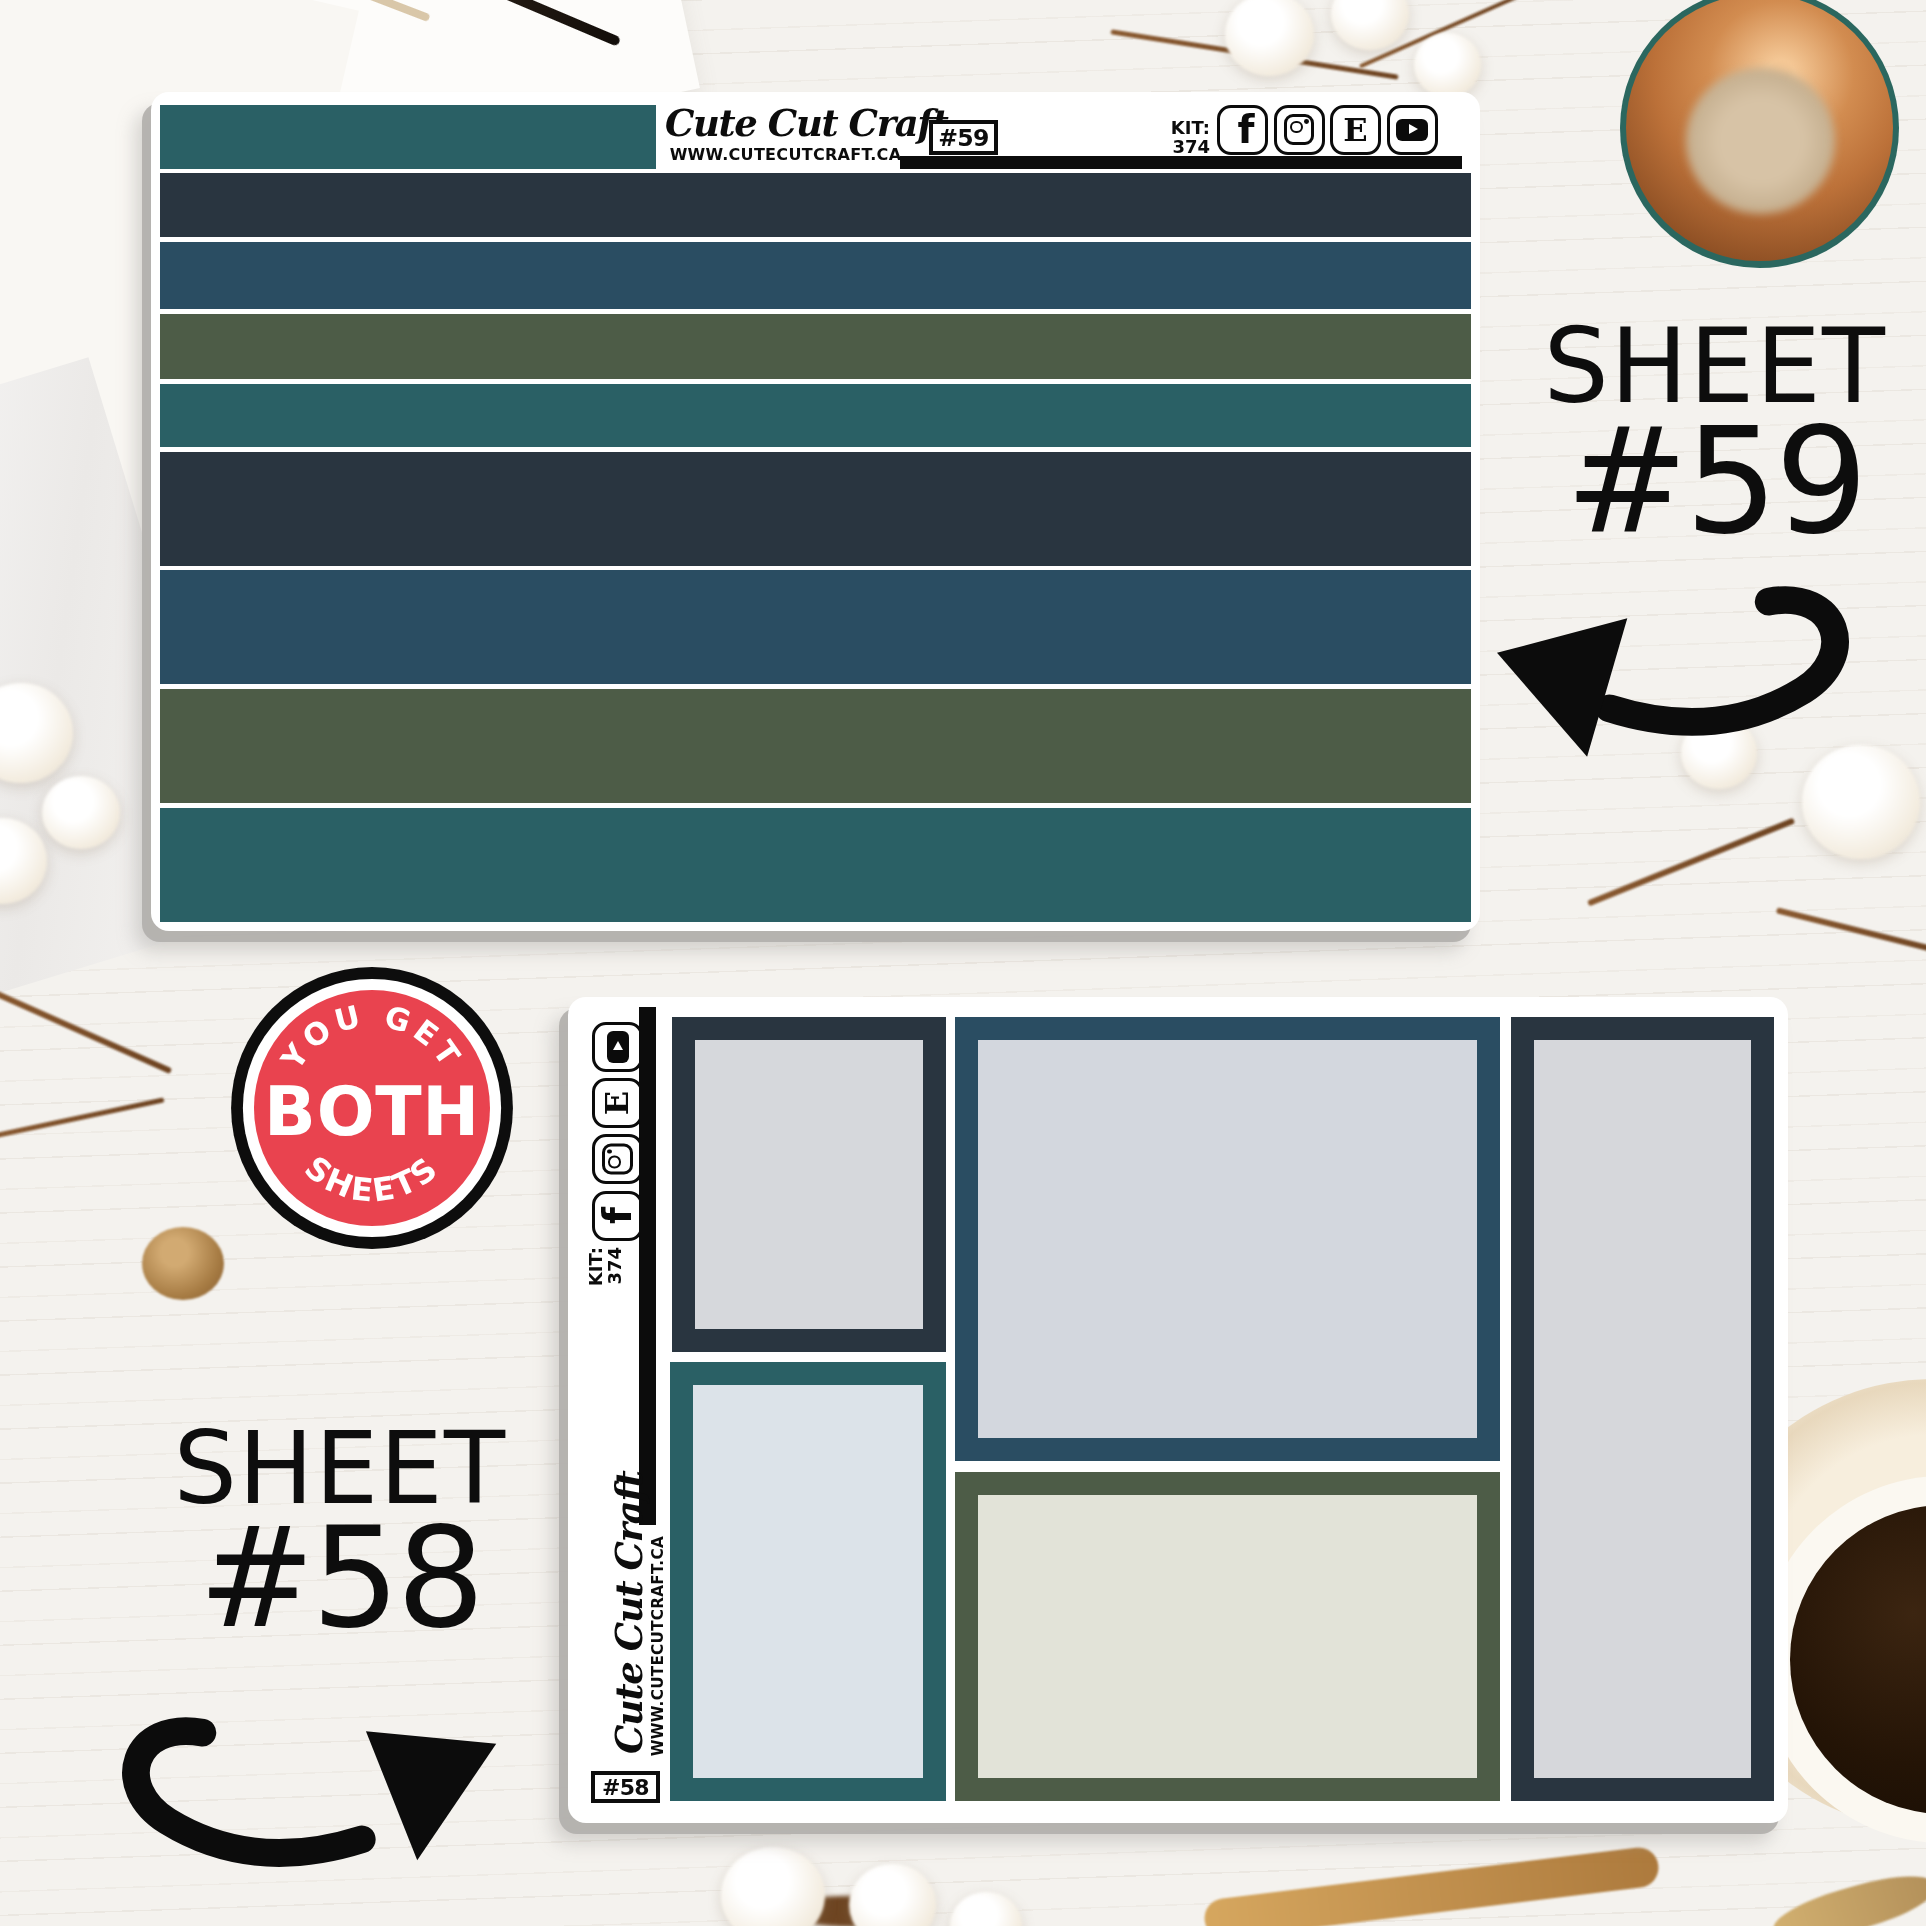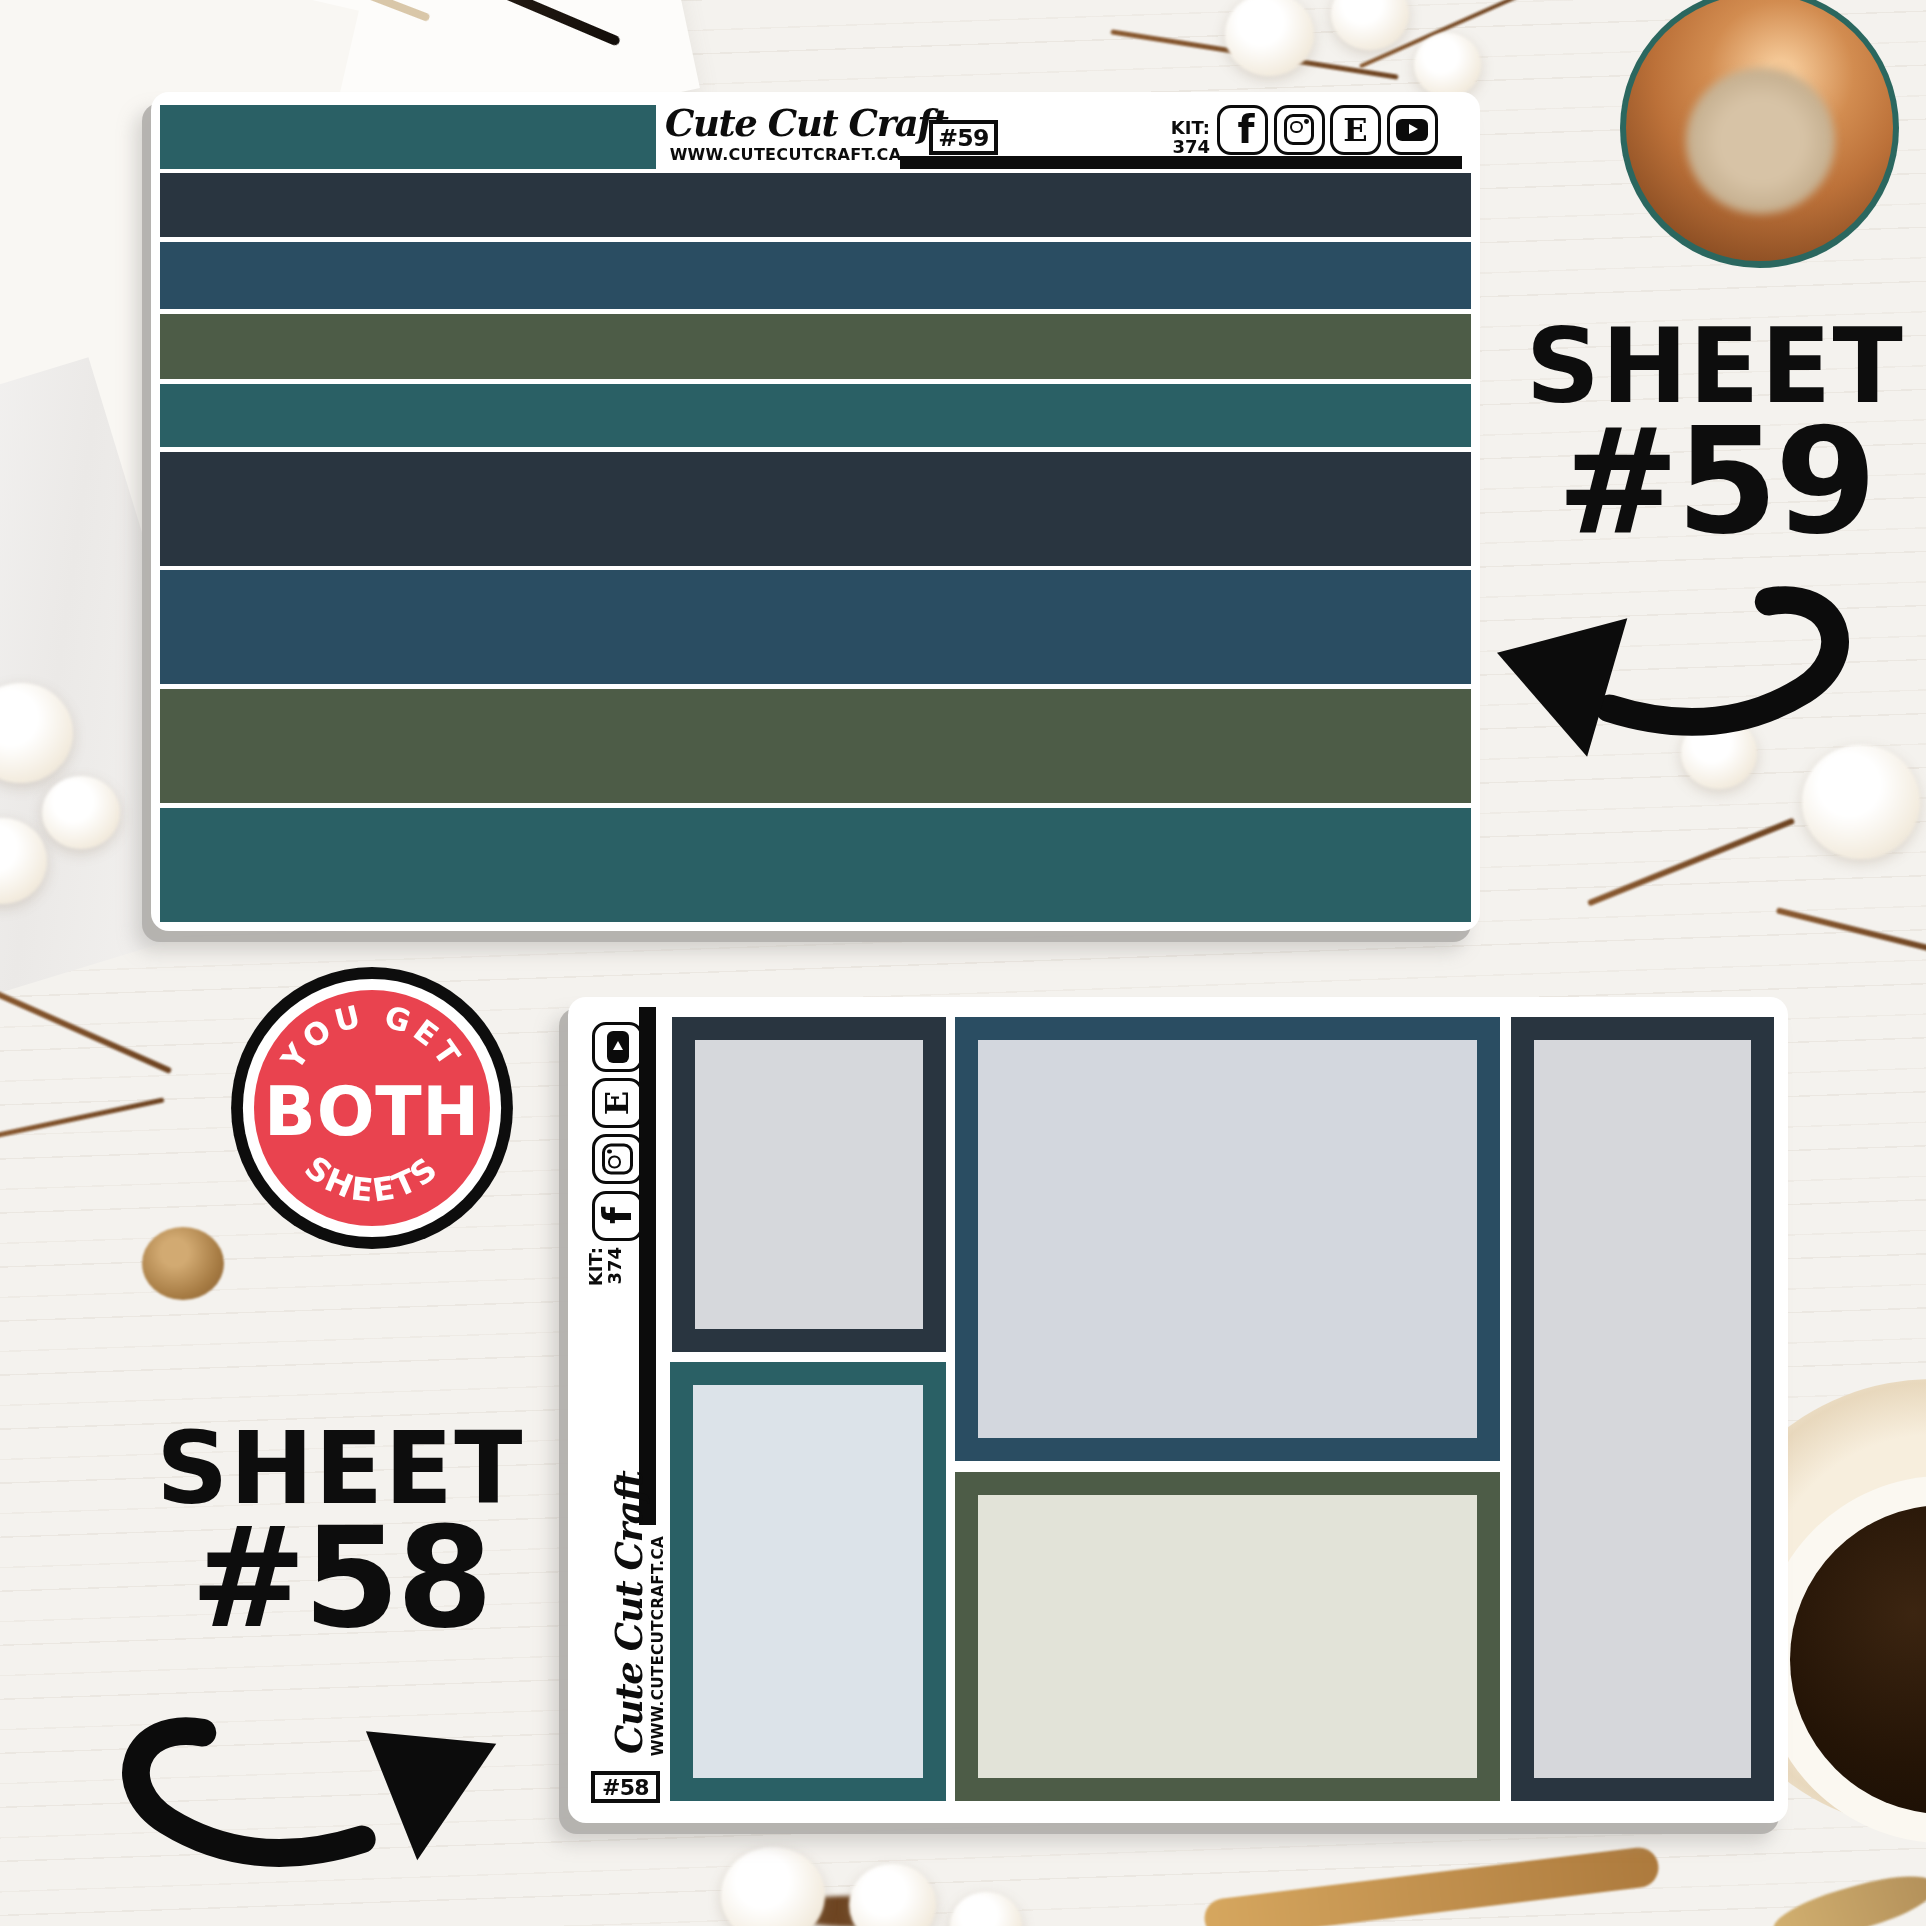--- a/index.html
+++ b/index.html
@@ -85,21 +85,21 @@
   .kit58{left:9px;top:259px;width:64px;height:46px;}
   .script58{left:-66px;top:611px;width:250px;height:42px;text-align:center;}
   .url58{left:-7px;top:654px;width:194px;height:16.6px;text-align:center;}
   .url58 .url{font-size:15.2px;}
   .tagbox58{left:23px;top:774px;width:69px;height:32px;font-size:22px;}
   .box58{border-style:solid;border-width:23.6px;}
 
   
   .badge{position:absolute;left:229px;top:965px;width:286px;height:286px;z-index:3;}
   .badge text,.badge textPath{font-family:"DejaVu Sans","Liberation Sans",sans-serif;font-weight:bold;fill:#fff;}
-  .callout{position:absolute;z-index:3;text-align:center;color:#0d0d0d;font-weight:bold;}
+  .callout{position:absolute;z-index:3;text-align:center;color:#0d0d0d;font-weight:normal;}
   .callout .word{display:block;font-size:103px;line-height:1;letter-spacing:1.4px;}
   .callout .num{display:block;font-size:147px;line-height:1;letter-spacing:-3.5px;margin-top:-9.7px;}
   .callout-right{left:1507px;top:315px;width:416px;}
   .callout-left{left:139px;top:1419px;width:402px;}
   .callout-left .word{font-size:100px;}
   .callout-left .num{font-size:139px;}
   .arrows{position:absolute;inset:0;z-index:3;pointer-events:none;}
 </style>
 </head>
 <body>

